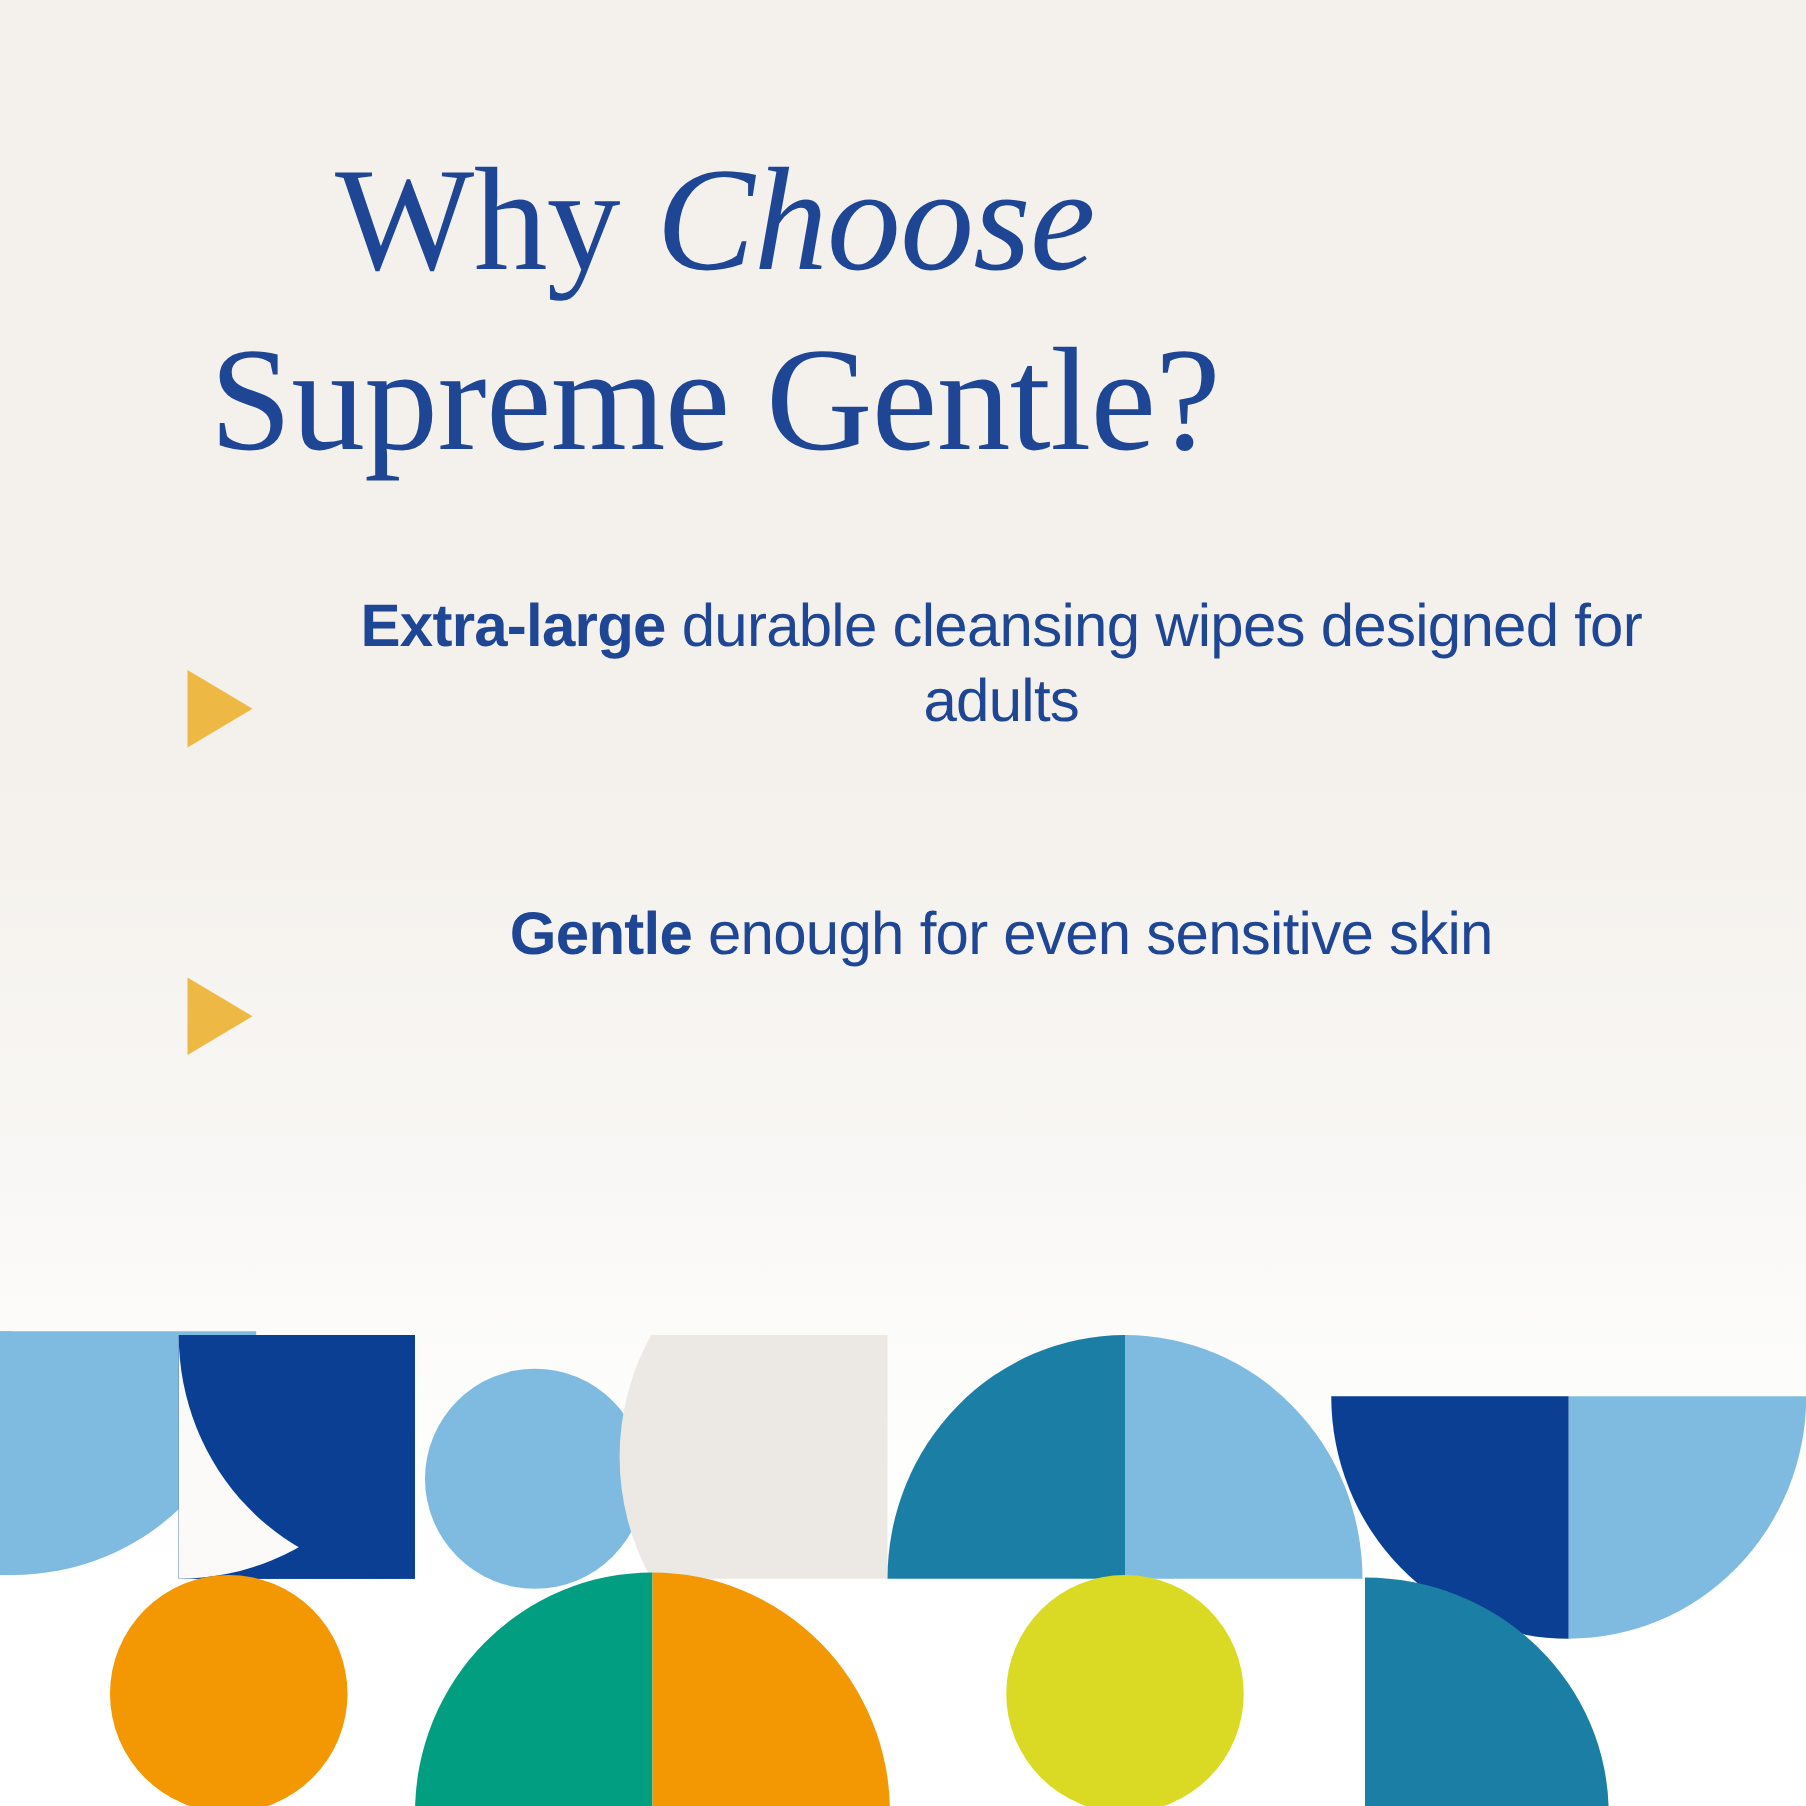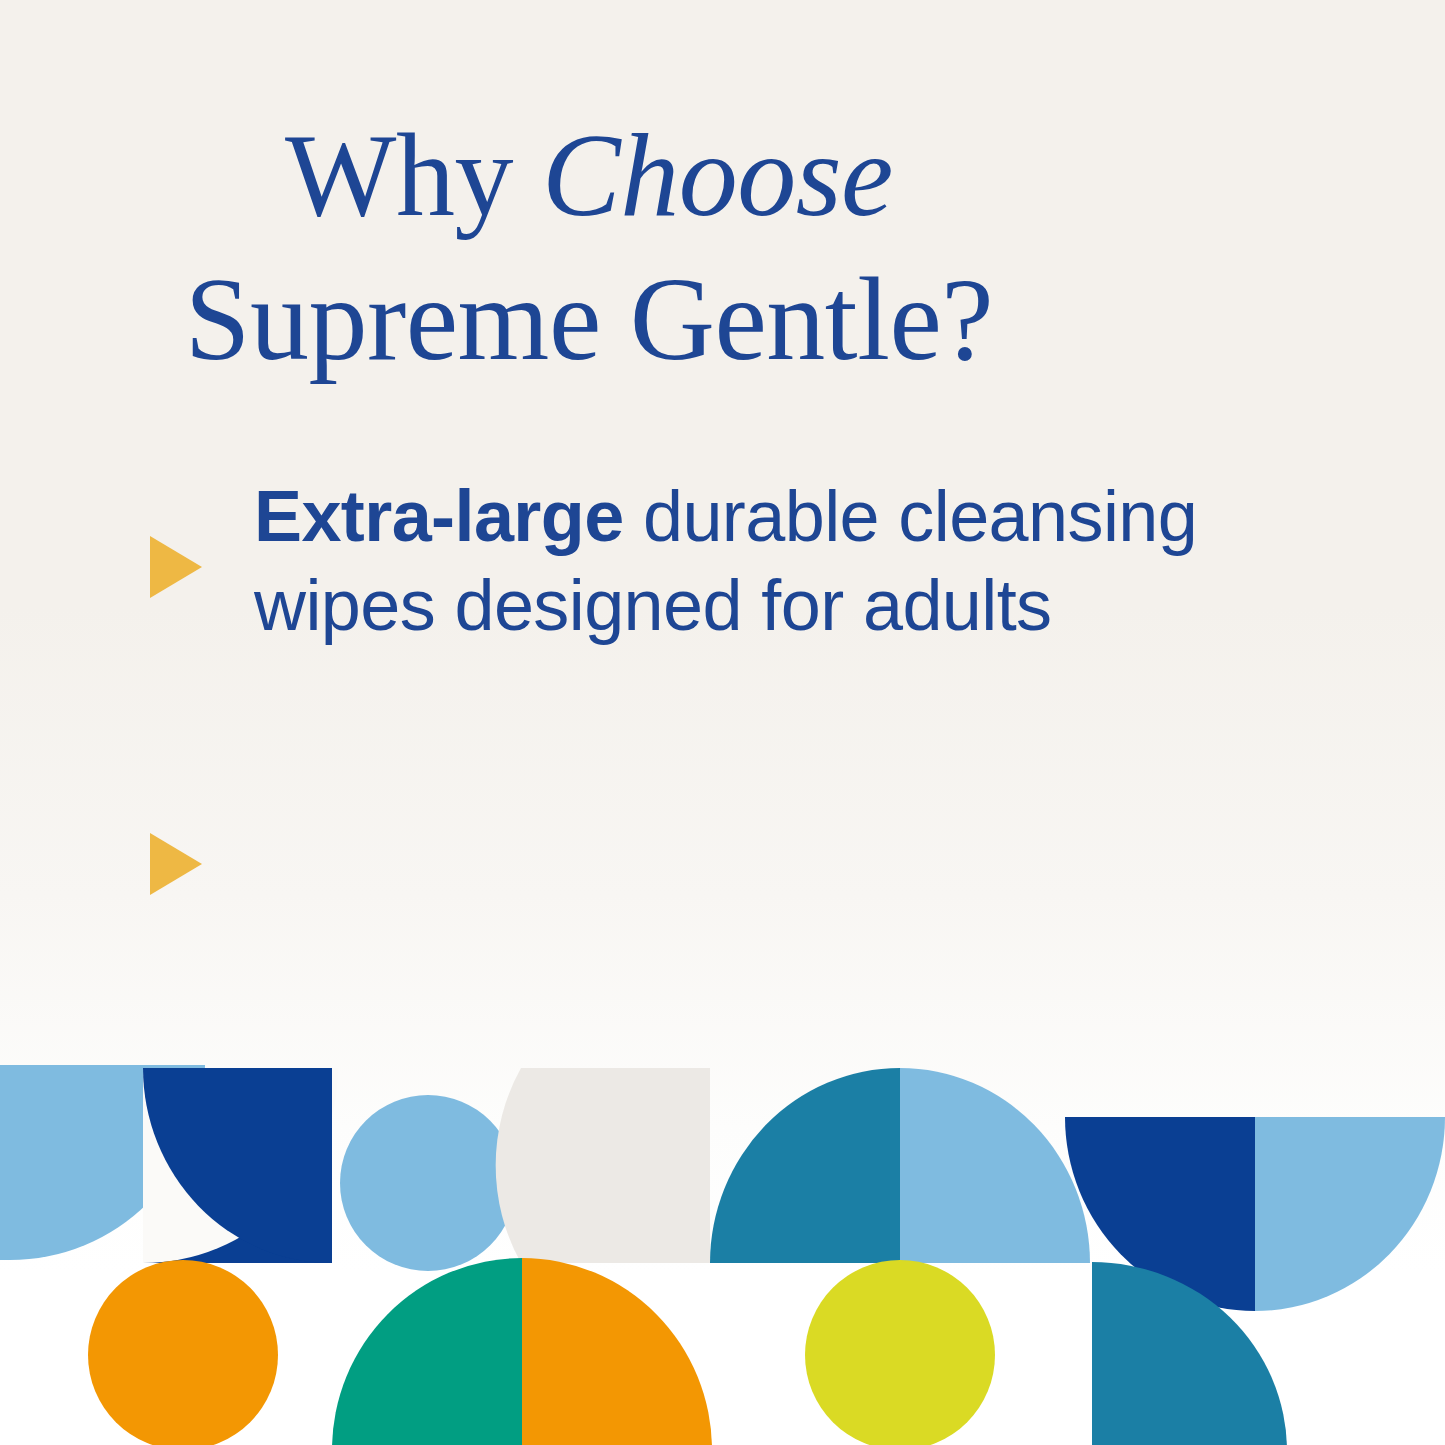--- a/index.html
+++ b/index.html
@@ -26,21 +26,20 @@
     left: 0;
     top: 104px;
     width: 1144px;
     text-align: center;
     font-family: "Liberation Serif", "DejaVu Serif", serif;
     color: #1e4694;
     font-size: 118px;
     line-height: 1.22;
     letter-spacing: -0.5px;
     font-weight: 400;
-    padding-left: 17px;
   }
   #heading .line {
     display: block;
     white-space: nowrap;
   }
   #heading .ital {
     font-style: italic;
   }
 
   
@@ -58,25 +57,26 @@
   .bullet-marker {
     flex: 0 0 auto;
     width: 60px;
     margin-top: 62px;
     line-height: 0;
   }
   .bullet-text {
     flex: 1 1 auto;
     color: #1e4694;
     font-family: "Liberation Sans", "DejaVu Sans", sans-serif;
-    font-size: 72px;
+    font-size: 48px;
     line-height: 1.24;
     font-weight: 400;
     letter-spacing: -0.6px;
     padding-left: 46px;
+    text-align: center;
   }
   .bullet-text b {
     font-weight: 700;
   }
 
   
   #pattern {
     position: absolute;
     left: 0;
     bottom: 0;
@@ -105,20 +105,21 @@
       </span>
       <div class="bullet-text"><b>Extra-large</b><span> durable cleansing wipes designed for adults</span></div>
     </div>
 
     <div class="bullet-row">
       <span class="bullet-marker">
         <svg width="56" height="66" viewBox="0 0 56 66" aria-hidden="true">
           <polygon points="2,2 54,33 2,64" fill="#eeb844"></polygon>
         </svg>
       </span>
+      <div class="bullet-text"><b>Gentle</b><span> enough for even sensitive skin</span></div>
     </div>
 
   </div>
 
   <svg id="pattern" viewBox="0 0 1445 390" preserveAspectRatio="none">
 
     <path d="M -95 10 L 205 10 A 195 195 0 0 1 10 205 L -95 205 Z" fill="#7fbbe0"></path>
     <path d="M -95 10 L 10 10 L 10 205 L -95 205 Z" fill="#7fbbe0"></path>
 
     <path d="M 143 13 L 332 13 L 332 208 L 143 208 Z" fill="#0a3f93"></path>

